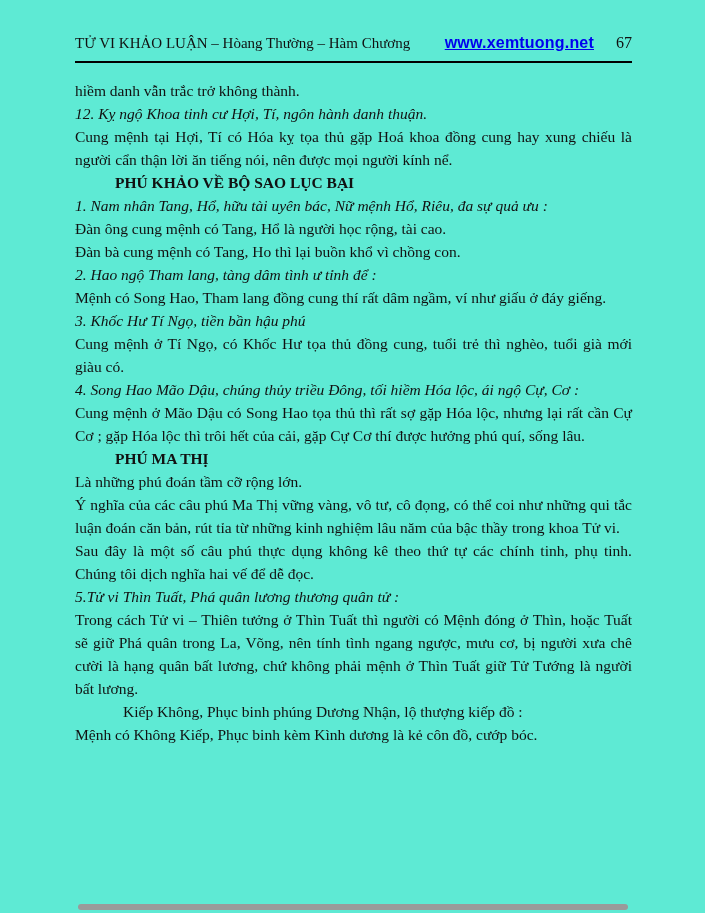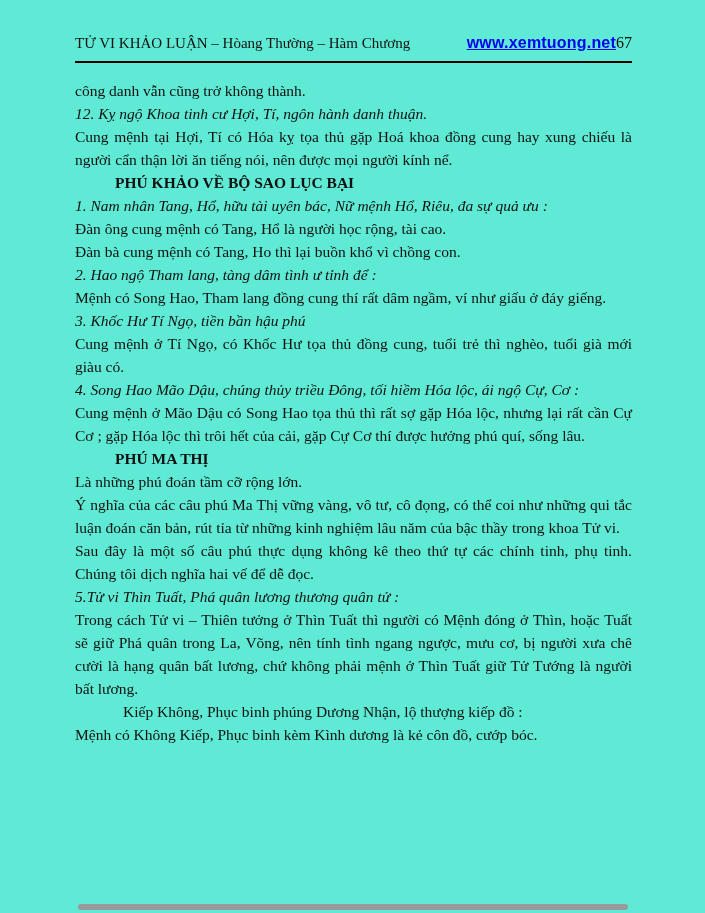--- a/index.html
+++ b/index.html
@@ -20,20 +20,21 @@
     justify-content: space-between;
     white-space: nowrap;
   }
   .header-title {
     font-size: 15px;
     color: #111111;
   }
   .header-right {
     display: flex;
     align-items: baseline;
+    gap: 22px;
   }
   .site-link {
     font-family: "Liberation Sans", "DejaVu Sans", sans-serif;
     font-weight: bold;
     font-size: 16px;
     color: #0000ee;
     text-decoration: underline;
     letter-spacing: 0.2px;
     cursor: pointer;
   }
@@ -81,21 +82,21 @@
   <div class="header">
     <span class="header-title">TỬ VI KHẢO LUẬN – Hòang Thường – Hàm Chương</span>
     <span class="header-right">
       <a class="site-link">www.xemtuong.net</a>
       <span class="page-number">67</span>
     </span>
   </div>
   <hr class="header-rule">
 
   <div class="content">
-    <p class="body">công danh vẫn cũng trở không thành.</p>
+    <p class="body">hiềm danh vẫn trắc trở không thành.</p>
     <p class="verse">12. Kỵ ngộ Khoa tinh cư Hợi, Tí, ngôn hành danh thuận.</p>
     <p class="body just">Cung mệnh tại Hợi, Tí có Hóa kỵ tọa thủ gặp Hoá khoa đồng cung hay xung chiếu là người cẩn thận lời ăn tiếng nói, nên được mọi người kính nể.</p>
 
     <p class="section-heading">PHÚ KHẢO VỀ BỘ SAO LỤC BẠI</p>
 
     <p class="verse">1. Nam nhân Tang, Hổ, hữu tài uyên bác, Nữ mệnh Hổ, Riêu, đa sự quả ưu :</p>
     <p class="body">Đàn ông cung mệnh có Tang, Hổ là người học rộng, tài cao.</p>
     <p class="body">Đàn bà cung mệnh có Tang, Ho thì lại buồn khổ vì chồng con.</p>
 
     <p class="verse gap-before">2. Hao ngộ Tham lang, tàng dâm tình ư tỉnh để :</p>

